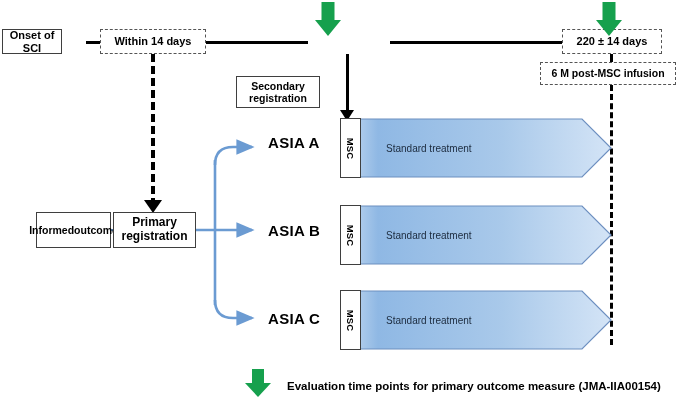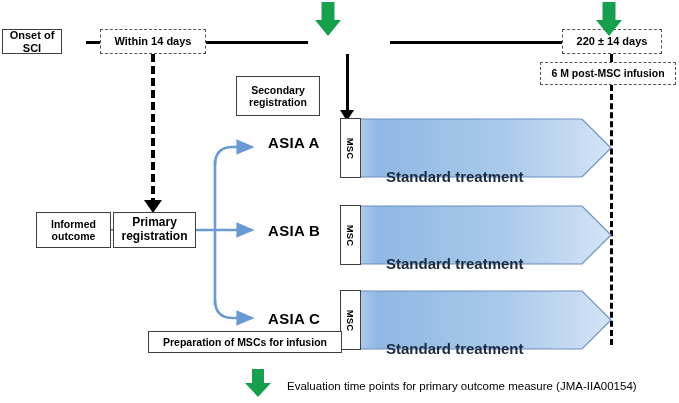--- a/index.html
+++ b/index.html
@@ -50,30 +50,30 @@
     background:#fff;border:1.3px solid #3f3f3f;box-sizing:border-box;
     z-index:3;
     display:flex;align-items:center;justify-content:center;
   }
   .msc span{
     transform:rotate(90deg);
     font-size:9.5px;font-weight:bold;letter-spacing:.2px;white-space:nowrap;color:#000;
   }
   .bar .label{
     position:absolute;top:50%;transform:translateY(-50%);
-    font-size:15px;font-weight:bold;color:#1b2a3d;white-space:nowrap;z-index:4;margin-top:28px;
+    font-size:10px;font-weight:normal;color:#1b2a3d;white-space:nowrap;z-index:4;
   }
 
   .asia{
     position:absolute;font-size:15px;font-weight:bold;color:#000;letter-spacing:.3px;
     white-space:nowrap;z-index:6;
   }
 
   .legend-text{
-    position:absolute;font-size:11.5px;font-weight:normal;color:#000;white-space:nowrap;z-index:8;
+    position:absolute;font-size:11.5px;font-weight:bold;color:#000;white-space:nowrap;z-index:8;
   }
   svg.overlay{position:absolute;left:0;top:0;width:679px;height:403px;z-index:4;pointer-events:none;}
 </style>
 </head>
 <body>
 
 <div id="canvas">
 
   <div class="tl-line" style="left:86px;top:41px;width:24px;"></div>
   <div class="tl-line" style="left:206px;top:41px;width:102px;"></div>
@@ -107,26 +107,26 @@
 
   <div class="vdash" style="left:151px;top:54px;height:152px;"></div>
   <div class="bhead" style="left:144px;top:200px;"></div>
 
   <div class="vdash thin" style="left:610px;top:54px;height:10px;"></div>
   <div class="vdash thin" style="left:610px;top:85px;height:260px;"></div>
 
   <div class="vsolid" style="left:346px;top:54px;height:60px;"></div>
   <div class="bhead small" style="left:340px;top:110px;"></div>
 
-  <div class="box solid" style="left:236px;top:76px;width:84px;height:40px;font-size:10.5px;flex-direction:column;">
+  <div class="box solid" style="left:236px;top:76px;width:84px;height:32px;font-size:10.5px;flex-direction:column;">
     <span>Secondary</span>
     <span>registration</span>
   </div>
 
-  <div class="box solid" style="left:36px;top:212px;width:75px;height:36px;font-size:10.5px;flex-direction:column;align-items:center;">
+  <div class="box solid" style="left:36px;top:212px;width:75px;height:36px;font-size:10.5px;align-items:center;">
     <span>Informed</span>
     <span>outcome</span>
   </div>
 
   <div class="box solid" style="left:113px;top:212px;width:83px;height:36px;font-size:12px;flex-direction:column;">
     <span>Primary</span>
     <span>registration</span>
   </div>
 
   <svg class="overlay" viewBox="0 0 679 403">
@@ -198,23 +198,20 @@
         </linearGradient>
       </defs>
       <path d="M0,1 L242,1 L271,30 L242,59 L0,59 Z" fill="url(#gradC)" stroke="#6d8fc0" stroke-width="1.2"></path>
     </svg>
     <div class="msc" style="width:21px;">
       <span>MSC</span>
     </div>
     <div class="label" style="left:46px;">Standard treatment</div>
   </div>
 
-  <div class="box solid" style="left:148px;top:331px;width:194px;height:22px;font-size:10.5px;z-index:9;">
-    <span>Preparation of MSCs for infusion</span>
-  </div>
 
   <div class="garrow" style="left:243px;top:369px;width:30px;height:30px;">
     <div class="stem" style="width:12px;height:16px;"></div>
     <div class="head" style="top:14px;border-top:14px solid #16a04d;"></div>
   </div>
   <div class="legend-text" style="left:287px;top:380px;">Evaluation time points for primary outcome measure (JMA-IIA00154)</div>
 
 </div>
 
 </body></html>

